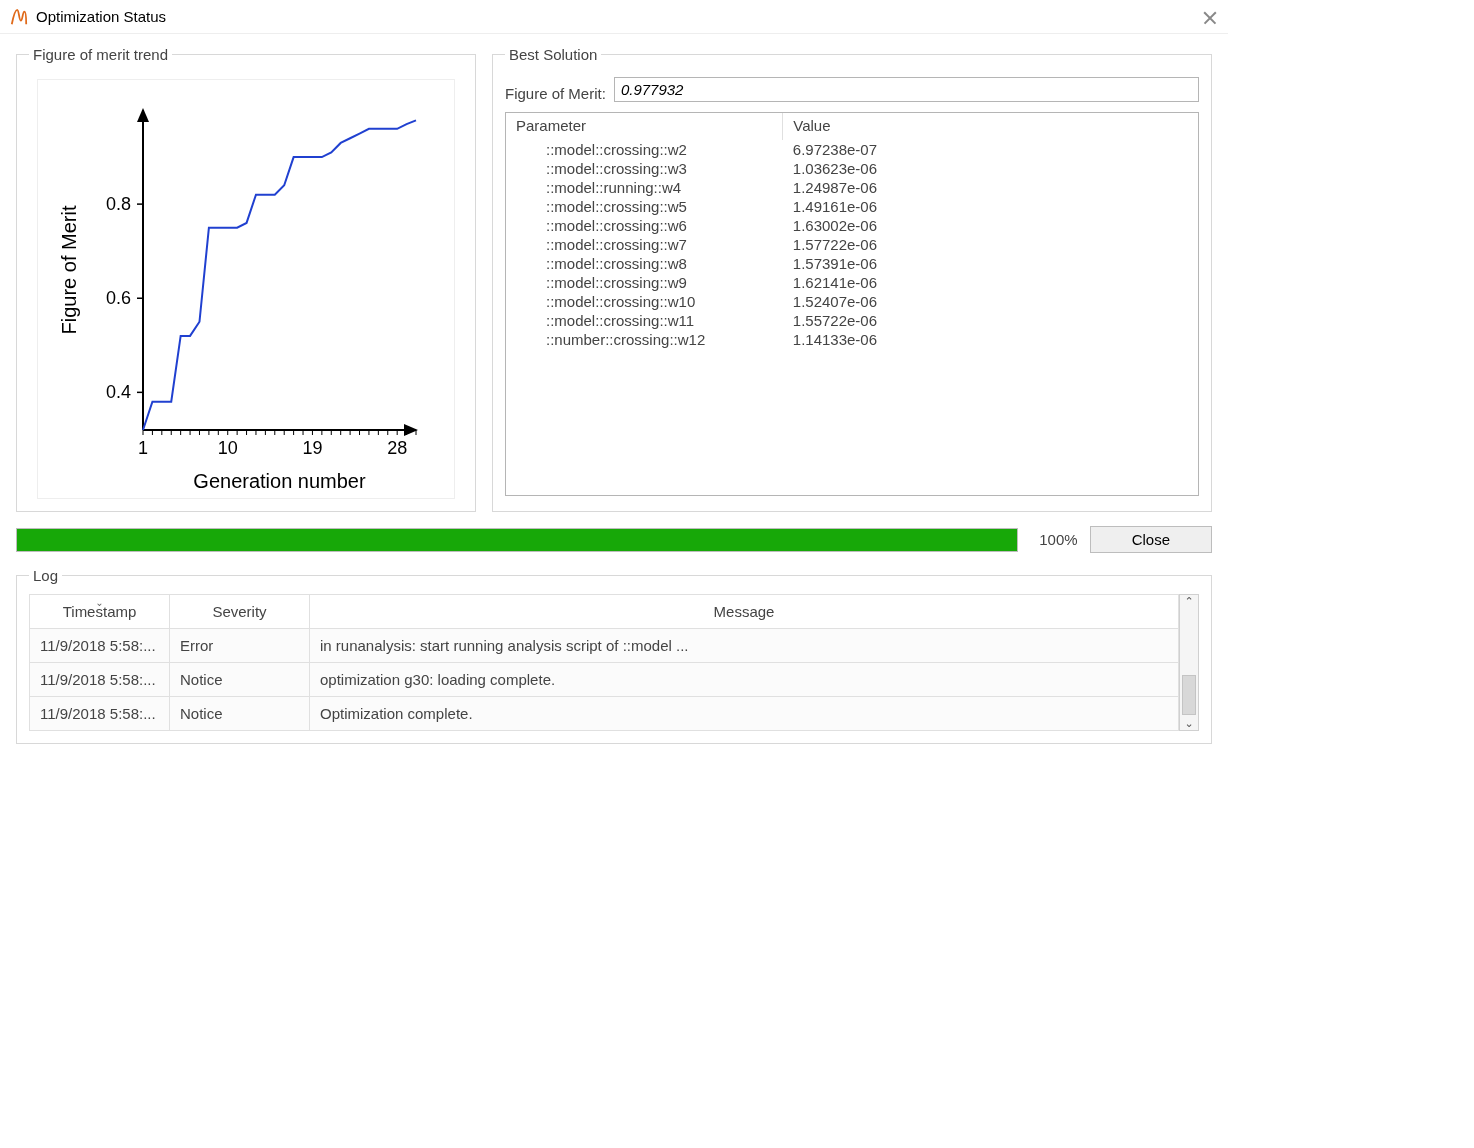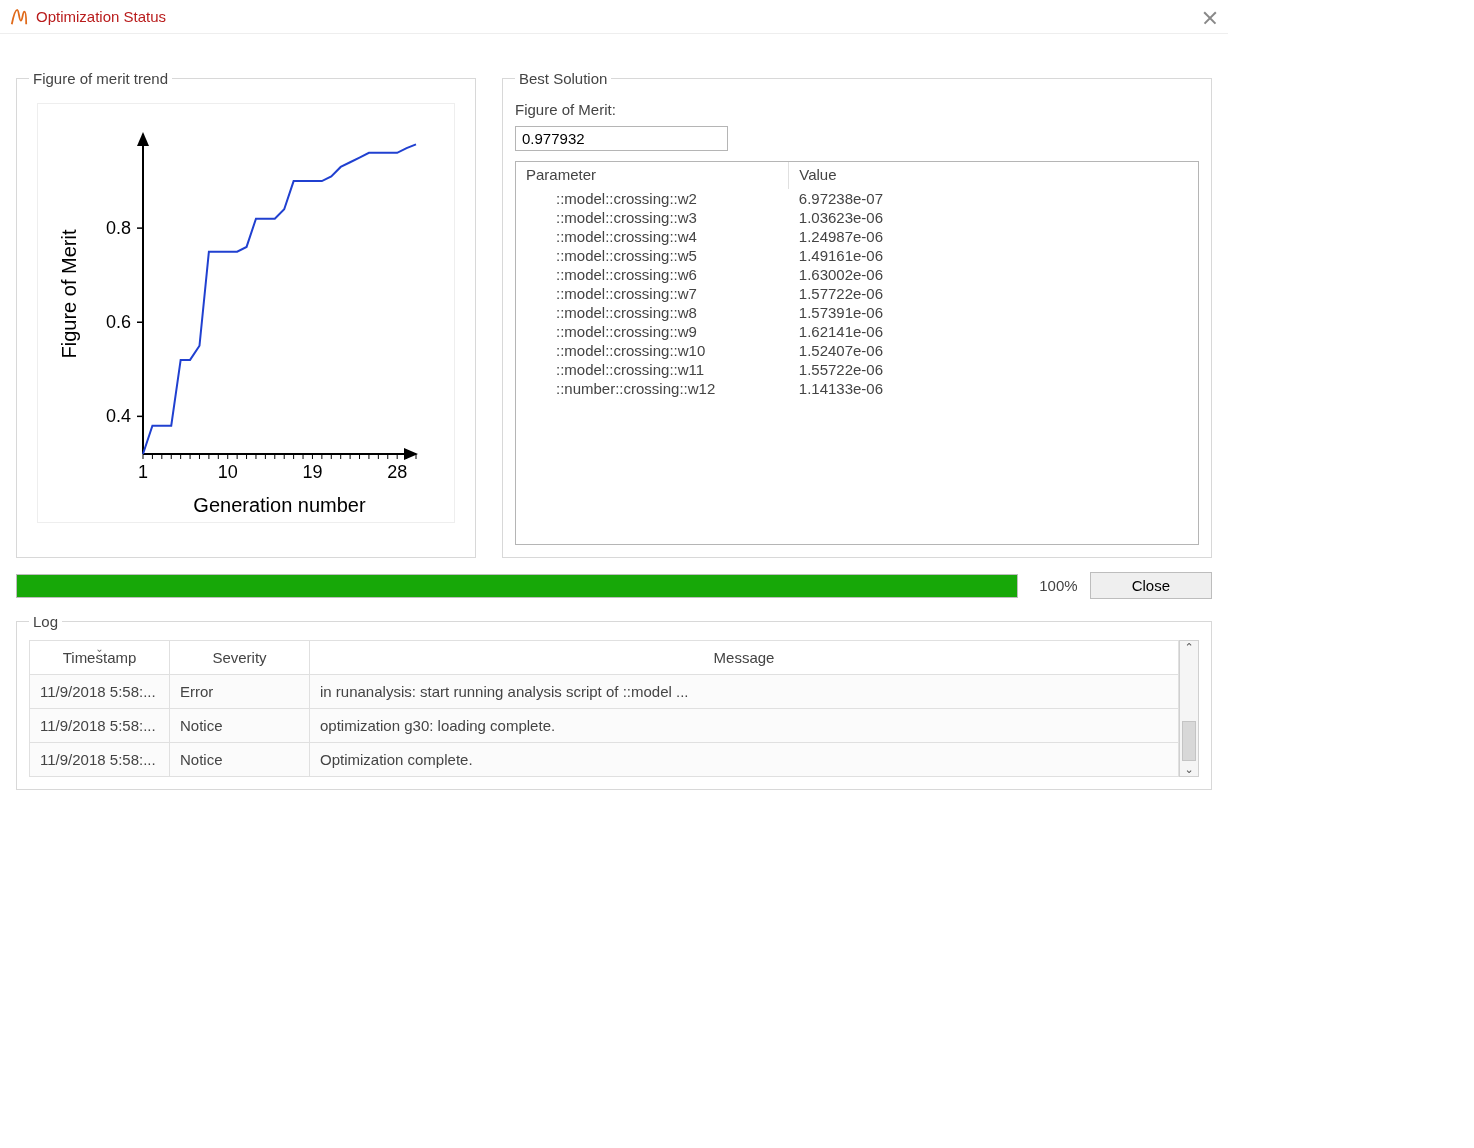--- a/index.html
+++ b/index.html
@@ -14,21 +14,21 @@
   display: flex;
   align-items: center;
   height: 34px;
   padding: 0 10px;
   border-bottom: 1px solid #eee;
 }
 .app-icon {
   width: 18px; height: 18px;
   margin-right: 8px;
 }
-.titlebar-title { color: #b91c1c; font-size: 15px; }
+.titlebar-title { color: #000000; font-size: 15px; }
 .titlebar-close {
   margin-left: auto;
   width: 16px; height: 16px;
   position: relative;
   color: #888;
 }
 .titlebar-close::before, .titlebar-close::after {
   content: "";
   position: absolute;
   left: 0; top: 50%;
@@ -46,49 +46,48 @@
   position: relative;
 }
 fieldset.panel > legend {
   padding: 0 4px;
   color: #444;
   font-size: 15px;
 }
 
 .top-row {
   display: flex;
-  gap: 26px;
-  margin-top: 24px;
+  gap: 16px;
 }
 .panel-trend { flex: 0 0 460px; }
 .panel-best  { flex: 1; }
 
 .chart-box {
   background: #fff;
   border: 1px solid #eee;
   width: 418px;
   height: 420px;
   margin: 6px auto 0 auto;
 }
 
 .fom-row {
   display: flex;
-  align-items: flex-start;
+  align-items: flex-end;
   gap: 8px;
   margin: 4px 0 10px 0;
-  flex-direction: column;
 }
 .fom-row label { white-space: nowrap; }
 .fom-input {
   flex: 1;
   border: 1px solid #b5b5b5;
   padding: 3px 6px;
   font-family: inherit;
   font-size: 15px;
   background: #fff;
+  font-style: italic;
 }
 
 .param-box {
   border: 1px solid #b5b5b5;
   height: 384px;
   overflow: hidden;
   background: #fff;
 }
 .param-table {
   width: 100%;
@@ -275,21 +274,21 @@
           <tbody id="param-body">
               <tr>
                 <td class="pname">::model::crossing::w2</td>
                 <td>6.97238e-07</td>
               </tr>
               <tr>
                 <td class="pname">::model::crossing::w3</td>
                 <td>1.03623e-06</td>
               </tr>
               <tr>
-                <td class="pname">::model::crossing::w4</td>
+                <td class="pname">::model::running::w4</td>
                 <td>1.24987e-06</td>
               </tr>
               <tr>
                 <td class="pname">::model::crossing::w5</td>
                 <td>1.49161e-06</td>
               </tr>
               <tr>
                 <td class="pname">::model::crossing::w6</td>
                 <td>1.63002e-06</td>
               </tr>

